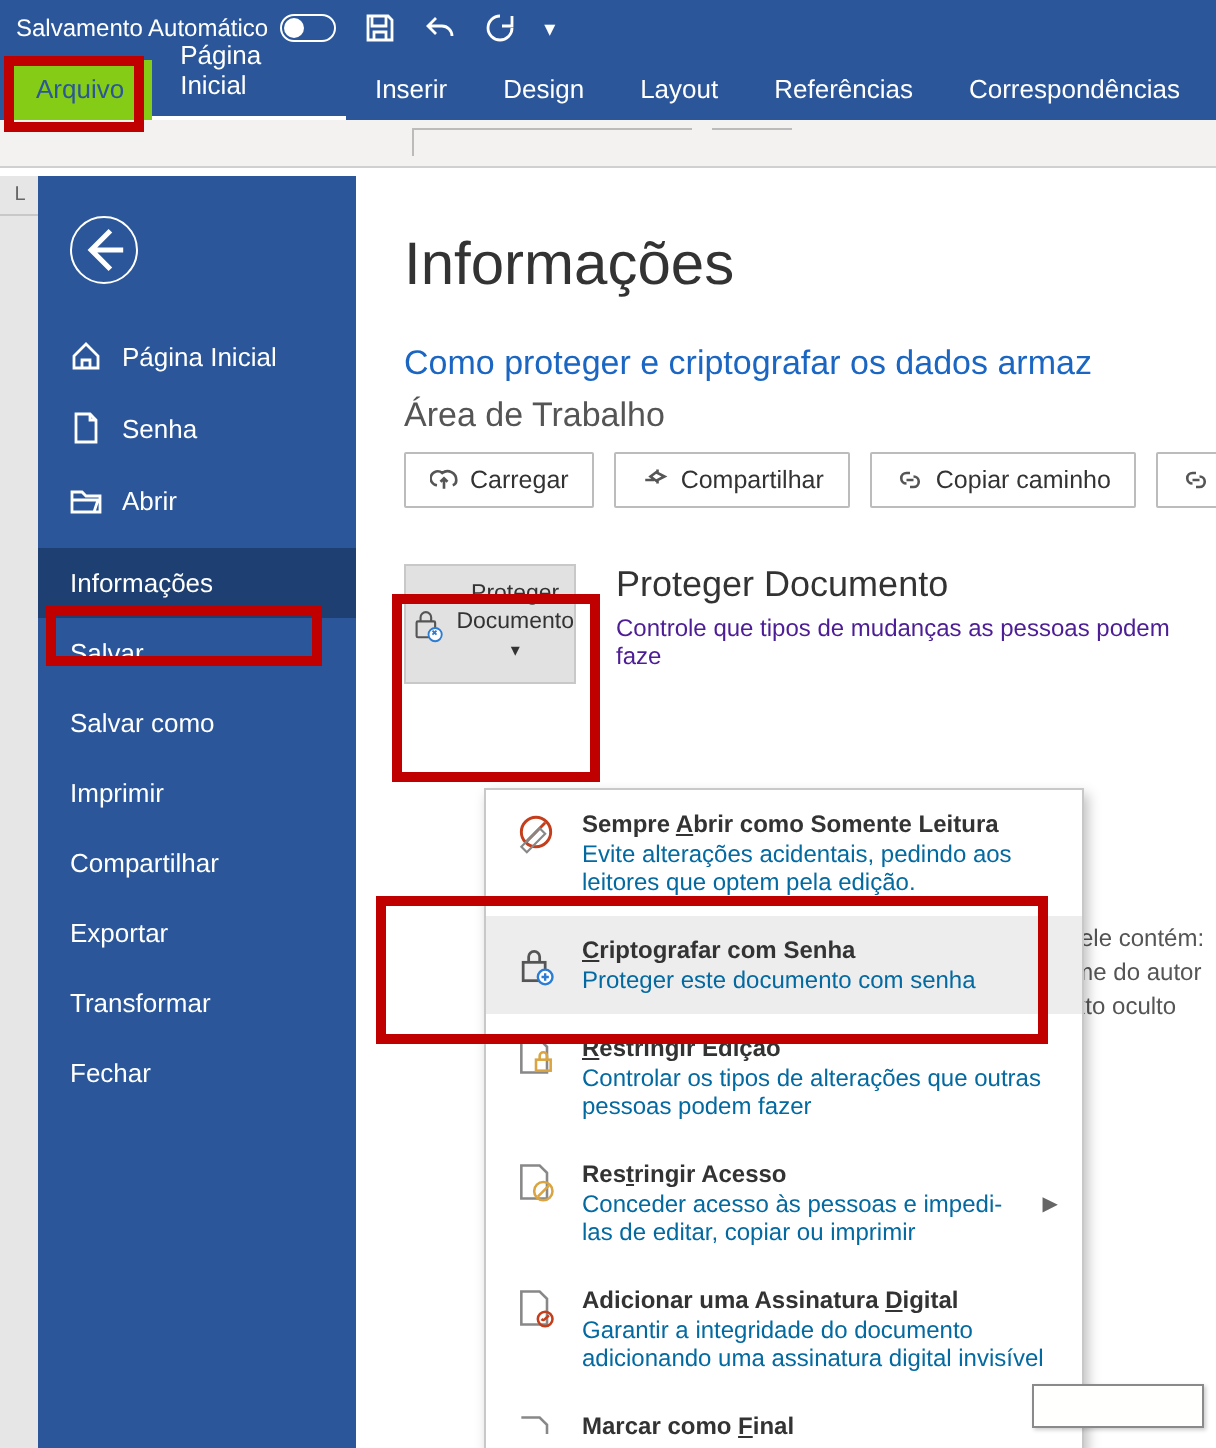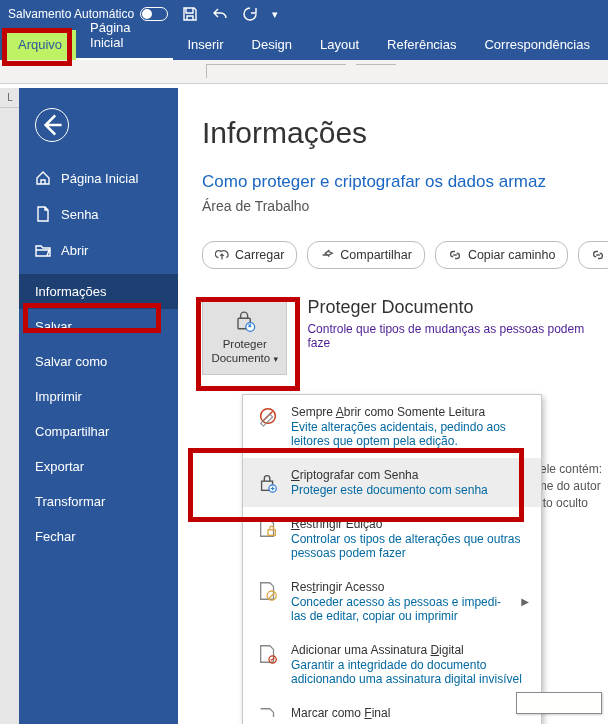--- a/index.html
+++ b/index.html
@@ -10,21 +10,21 @@
   .titlebar .autosave { display: flex; align-items: center; gap: 6px; }
   .toggle { width: 28px; height: 14px; border: 1px solid #fff; border-radius: 7px; position: relative; }
   .toggle::after { content: ""; position: absolute; width: 10px; height: 10px; border-radius: 50%; background: #fff; top: 1px; left: 1px; }
   .qat { display: flex; align-items: center; gap: 14px; margin-left: 14px; }
   .qat-icon { width: 16px; height: 16px; display: flex; align-items: center; justify-content: center; }
   .qat-icon svg { stroke: #fff; fill: none; stroke-width: 1.4; }
 
   
   .ribbon { background: #2b579a; height: 32px; display: flex; align-items: flex-end; padding: 0 4px; gap: 0; position: relative; }
   .tab { color: #fff; font-size: 13px; padding: 7px 14px 8px 14px; cursor: pointer; }
-  .tab.file { background: #bef264; color: #2b579a; }
+  .tab.file { background: #84cc16; color: #2b579a; }
   .tab.pi { border-bottom: 2px solid #fff; }
 
   
   .ribbon-body { height: 24px; background: #f3f2f1; border-bottom: 1px solid #d0d0d0; position: relative; }
   .ribbon-scrap { position: absolute; top: 4px; left: 206px; width: 140px; height: 14px; border-top: 1px solid #bbb; border-left: 1px solid #bbb; }
   .ribbon-scrap2 { position: absolute; top: 4px; left: 356px; width: 40px; height: 14px; border-top: 1px solid #bbb; }
 
   
   .ruler-strip { position: absolute; left: 0; top: 88px; width: 20px; bottom: 0; background: #e6e6e6; border-right: 1px solid #c8c8c8; }
   .ruler-strip .corner { width: 20px; height: 20px; display: flex; align-items: center; justify-content: center; font-size: 10px; color: #666; border-bottom: 1px solid #c8c8c8;}
@@ -38,40 +38,40 @@
   .back-btn svg { stroke: #fff; stroke-width: 1.6; fill: none; }
   .nav-item { display: flex; align-items: center; gap: 10px; padding: 10px 16px; font-size: 13px; cursor: pointer; }
   .nav-item svg { stroke: #fff; fill: none; stroke-width: 1.4; width: 16px; height: 16px; flex-shrink: 0; }
   .nav-gap { height: 6px; }
   .nav-item.selected { background: #1e3f72; }
 
   
   .content { flex: 1; background: #fff; padding: 28px 0 0 24px; overflow: hidden; position: relative; }
   .h1 { font-size: 30px; font-weight: 300; color: #333; margin-bottom: 22px; }
   .h2 { font-size: 17px; color: #1a66c2; margin-bottom: 6px; }
-  .subpath { font-size: 14px; color: #555; margin-bottom: 27px; }
+  .subpath { font-size: 17px; color: #555; margin-bottom: 8px; }
 
   .action-row { display: flex; gap: 10px; margin-bottom: 28px; }
-  .action-btn { border: 1px solid #bcbcbc; border-radius: 12px; padding: 6px 12px; font-size: 12.5px; color: #333; background: #fff; display: flex; align-items: center; gap: 6px; cursor: pointer; white-space: nowrap; }
+  .action-btn { border: 1px solid #bcbcbc; border-radius: 1px; padding: 6px 12px; font-size: 12.5px; color: #333; background: #fff; display: flex; align-items: center; gap: 6px; cursor: pointer; white-space: nowrap; }
   .action-btn svg { width: 14px; height: 14px; stroke: #555; fill: none; stroke-width: 1.5; }
 
   .protect-row { display: flex; align-items: flex-start; gap: 20px; position: relative; }
-  .big-btn { width: 86px; height: 78px; background: #e1e1e1; border: 1px solid #c8c8c8; display: flex; flex-direction: column; align-items: center; justify-content: center; gap: 4px; cursor: pointer; }
+  .big-btn { width: 86px; height: 60px; background: #e1e1e1; border: 1px solid #c8c8c8; display: flex; flex-direction: row; align-items: center; justify-content: center; gap: 4px; cursor: pointer; }
   .big-btn svg { width: 28px; height: 28px; }
   .big-btn .lbl { font-size: 11.5px; text-align: center; color: #333; line-height: 1.2; }
   .protect-text .hh { font-size: 18px; color: #333; margin-bottom: 4px; }
   .protect-text .sub { font-size: 12px; color: #4c1d95; }
 
   
   .menu { position: absolute; left: 242px; top: 394px; width: 300px; background: #fff; border: 1px solid #c8c8c8; box-shadow: 2px 3px 6px rgba(0,0,0,0.25); }
   .menu-item { display: flex; gap: 10px; padding: 10px 12px; font-size: 12px; color: #333; cursor: pointer; }
   .menu-item:hover, .menu-item.hover { background: #ededed; align-items: center; }
   .menu-item .mi-icon { width: 26px; flex-shrink: 0; display: flex; justify-content: center; }
   .menu-item .mi-icon svg { width: 22px; height: 22px; }
-  .menu-item .mi-text .t { font-weight: 400; }
+  .menu-item .mi-text .t { font-weight: 700; }
   .menu-item .mi-text .t u { text-decoration: underline; }
   .menu-item .mi-text .d { color: #0369a1; margin-top: 1px; }
   .menu-item .chev { margin-left: auto; align-self: center; color: #666; font-size: 10px; }
 
   
   .behind { position: absolute; font-size: 12px; color: #555; left: 530px; }
   .behind.l1 { top: 462px; } .behind.l2 { top: 479px; } .behind.l3 { top: 496px; }
 
   
   .hl { position: absolute; border: 5px solid #c00000; pointer-events: none; }

